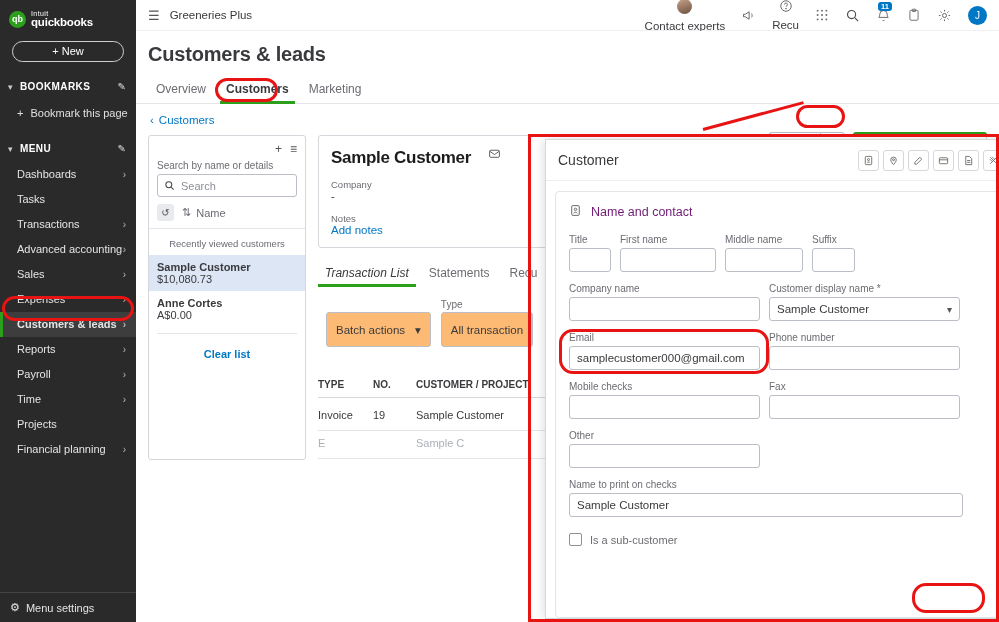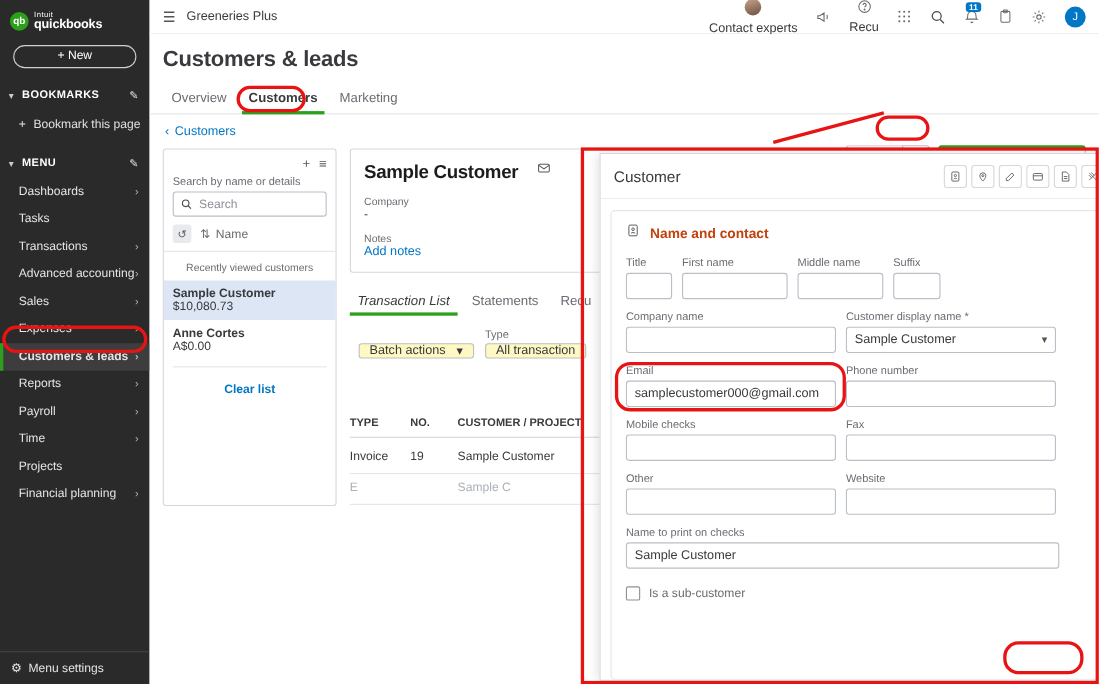--- a/index.html
+++ b/index.html
@@ -136,21 +136,21 @@
   .cust-link { font-size: 11.5px; color: #0077c5; cursor: pointer; }
 
   .tx-tabs { position: absolute; left: 182px; top: 232px; display: flex; gap: 6px; }
   .tx-tab { font-size: 12px; color: #6b6c72; padding: 3px 7px 7px; position: relative; cursor: pointer;}
   .tx-tab.active { color: #393a3d; font-style: italic; }
   .tx-tab.active::after {
     content:""; position:absolute; left:0; right:0; bottom:0; height:3px; background:#2ca01c;
   }
   .tx-ctrl { position: absolute; left: 190px; top: 268px; display: flex; align-items: flex-end; gap: 10px; }
   .tx-btn {
-    height: 14px; border: 1px solid #babec5; border-radius: 3px; background:#fef9c3;
+    height: 35px; border: 1px solid #babec5; border-radius: 3px; background:#fdba74;
     display: flex; align-items: center; gap: 10px; padding: 0 9px; font-size: 11.5px; color: #393a3d; cursor:pointer;
   }
   .tx-field-lbl { font-size: 10px; color: #6b6c72; margin-bottom: 2px; }
   .tx-feedback {
     position: absolute; left: 455px; top: 308px; display:flex; align-items:center; gap:5px;
     font-size: 11.5px; color: #0077c5; cursor: pointer;
   }
   .tx-head {
     position: absolute; left: 182px; top: 348px; right: 12px;
     display: flex; font-size: 10px; font-weight: bold; color: #393a3d;
@@ -178,21 +178,21 @@
   .md-tool {
     width: 21px; height: 21px; border: 1px solid #d4d7dc; border-radius: 3px; background: #fff;
     display: flex; align-items: center; justify-content: center; cursor: pointer; color: #555;
   }
   .md-close { margin-left: 10px; color: #6b6c72; font-size: 15px; cursor: pointer; }
   .md-body { flex: 1; overflow: hidden; padding: 10px 9px 0; }
   .md-section {
     border: 1px solid #e3e5e8; border-radius: 4px; padding: 11px 13px 14px; height: 100%;
   }
   .sec-head { display: flex; align-items: center; gap: 9px; margin-bottom: 13px; }
-  .sec-title { font-size: 12.5px; font-weight: bold; color: #c2410c; flex: 1; }
+  .sec-title { font-size: 12.5px; font-weight: normal; color: #701a75; flex: 1; }
   .sec-chev { color: #555; font-size: 11px; }
   .f-row { display: flex; gap: 9px; margin-bottom: 11px; }
   .f { display: flex; flex-direction: column; }
   .f-lbl { font-size: 10px; color: #6b6c72; margin-bottom: 3px; }
   .f-in {
     height: 24px; border: 1px solid #babec5; border-radius: 3px; background: #fff;
     font-size: 11.5px; color: #393a3d; padding: 0 7px; display: flex; align-items: center;
     font-family: "Liberation Sans", sans-serif; width: 100%;
   }
   .f-in.sel-ctl { justify-content: space-between; }
@@ -611,24 +611,20 @@
             <span class="f-lbl">Fax</span>
             <div class="f-in"></div>
           </div>
         </div>
 
         <div class="f-row">
           <div class="f w-half">
             <span class="f-lbl">Other</span>
             <div class="f-in"></div>
           </div>
-          <div class="f w-half">
-            <span class="f-lbl">Website</span>
-            <div class="f-in"></div>
-          </div>
         </div>
 
         <div class="f-row">
           <div class="f w-full">
             <span class="f-lbl">Name to print on checks</span>
             <div class="f-in">Sample Customer</div>
           </div>
         </div>
 
         <div class="chk-row">

